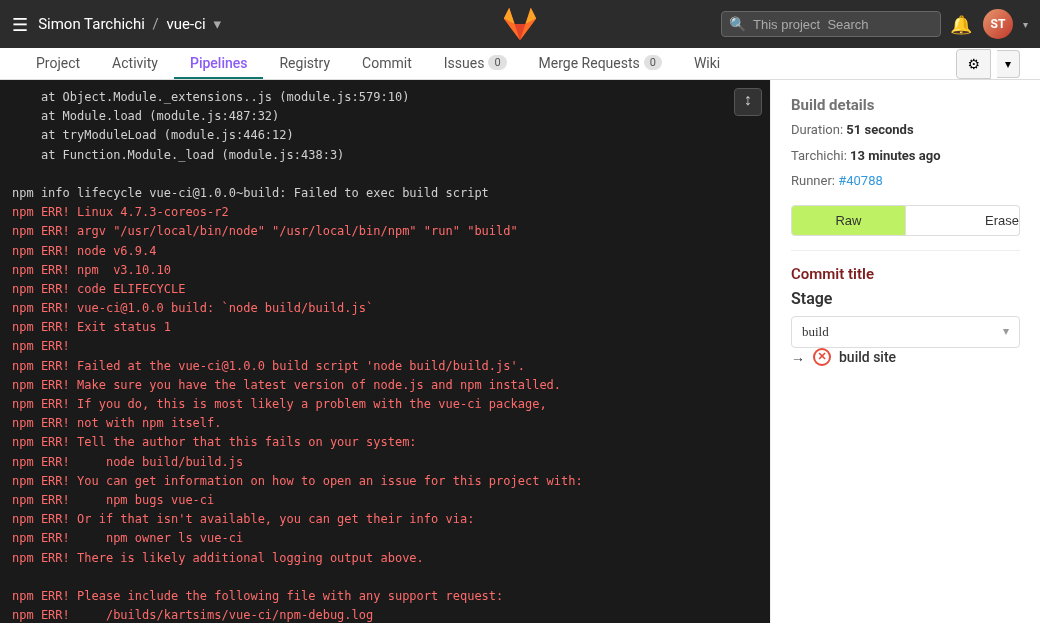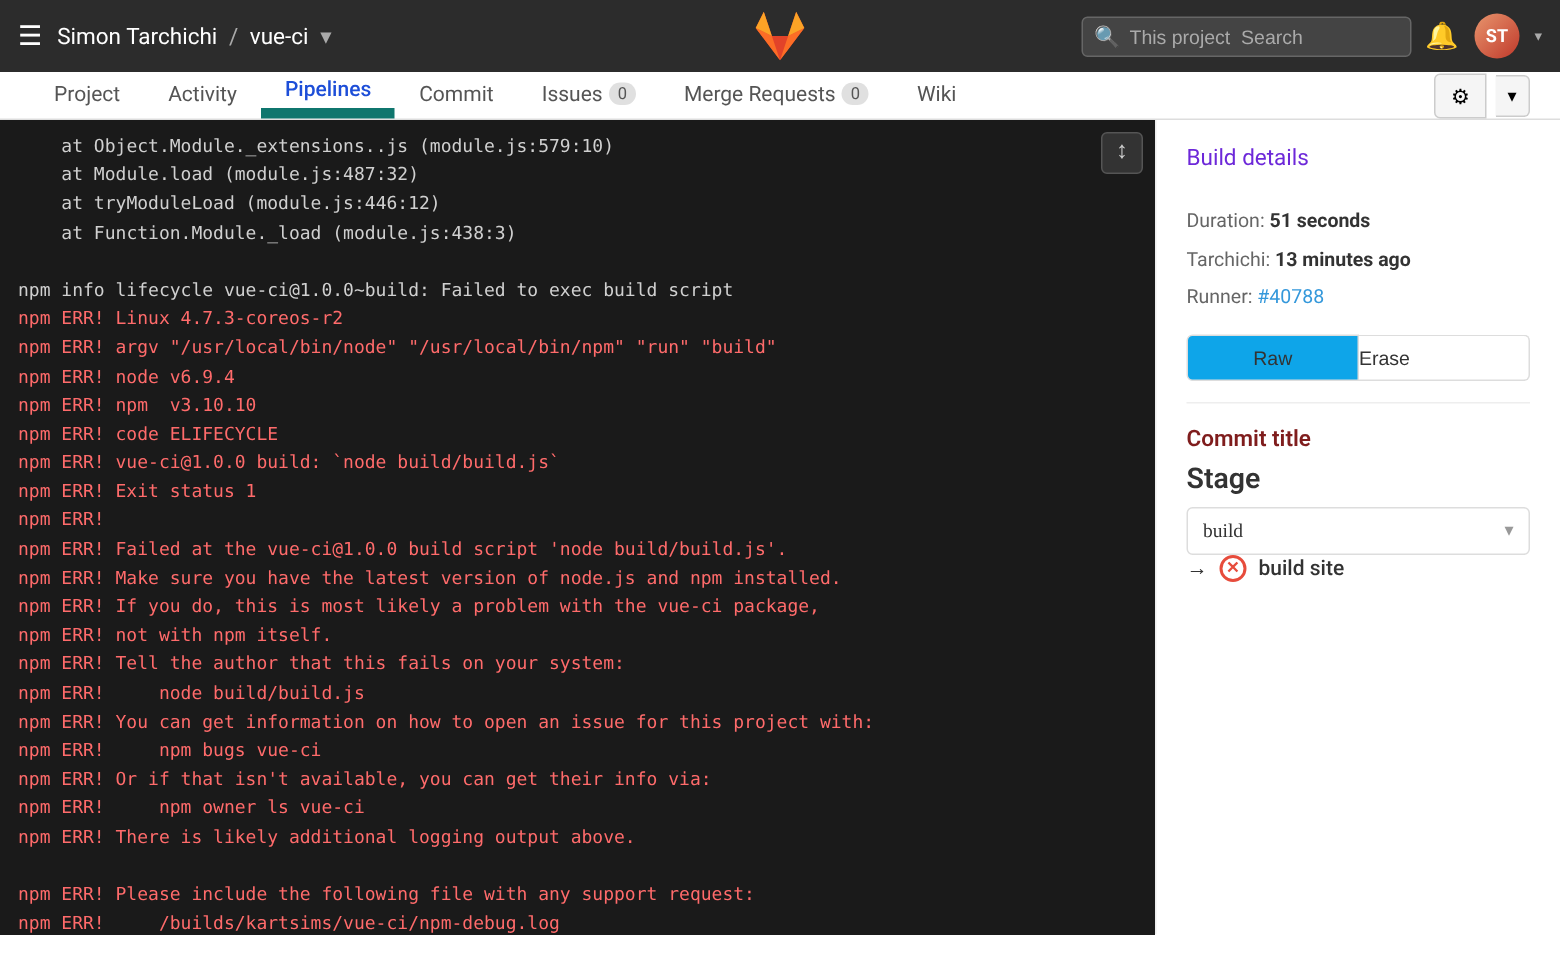--- a/index.html
+++ b/index.html
@@ -97,22 +97,22 @@
       display: flex;
       align-items: center;
       color: #555;
       text-decoration: none;
       font-size: 14px;
       cursor: pointer;
       border-bottom: 2px solid transparent;
       position: relative;
     }
     .subnav-item.active {
-      color: #1d4ed8;
-      border-bottom: 7px solid #0f766e;
+      color: #8b5cf6;
+      border-bottom: 2px solid #0f766e;
       font-weight: 500;
     }
     .badge {
       background: #e0e0e0;
       border-radius: 10px;
       padding: 1px 6px;
       font-size: 11px;
       margin-left: 4px;
       color: #555;
     }
@@ -183,23 +183,23 @@
     
     .sidebar {
       width: 270px;
       padding: 16px 20px;
       border-left: 1px solid #eee;
       background: #fff;
       overflow-y: auto;
     }
     .sidebar-section-title {
       font-size: 15px;
-      font-weight: 400;
-      color: #6d28d9;
-      margin-bottom: 24px;
+      font-weight: 700;
+      color: #737373;
+      margin-bottom: 6px;
     }
     .sidebar-row {
       font-size: 13px;
       color: #666;
       margin-bottom: 6px;
       line-height: 1.5;
     }
     .sidebar-row strong { color: #333; }
     .sidebar-row a { color: #3498db; text-decoration: none; }
     .btn-group {
@@ -207,27 +207,27 @@
       margin: 14px 0;
     }
     .btn-raw {
       flex: 1;
       padding: 7px 0;
       text-align: center;
       border: 1px solid #ddd;
       border-radius: 4px 0 0 4px;
       cursor: pointer;
       font-size: 13px;
-      background: #0ea5e9;
+      background: #bef264;
       color: #333;
     }
     .btn-erase {
       flex: 1;
       padding: 7px 0;
-      text-align: left;
+      text-align: right;
       border: 1px solid #ddd;
       border-left: none;
       border-radius: 0 4px 4px 0;
       cursor: pointer;
       font-size: 13px;
       background: #fff;
       color: #333;
     }
     .sidebar-divider {
       border: none;
@@ -239,21 +239,21 @@
       font-weight: 600;
       color: #7f1d1d;
       margin-bottom: 6px;
     }
     .commit-title-value {
       font-size: 13px;
       color: #666;
       margin-bottom: 14px;
     }
     .stage-label {
-      font-size: 19px;
+      font-size: 16px;
       font-weight: 600;
       color: #333;
       margin-bottom: 8px;
     }
     .stage-dropdown {
       border: 1px solid #ddd;
       border-radius: 4px;
       padding: 7px 10px;
       display: flex;
       justify-content: space-between;
@@ -316,20 +316,21 @@
     <div class="avatar">ST</div>
     <span class="avatar-chevron">▾</span>
   </div>
 </div>
 
 <div class="subnav">
   <div class="subnav-left">
     <a class="subnav-item">Project</a>
     <a class="subnav-item">Activity</a>
     <a class="subnav-item active">Pipelines</a>
+    <a class="subnav-item">Registry</a>
     <a class="subnav-item">Commit</a>
     <a class="subnav-item">Issues <span class="badge">0</span></a>
     <a class="subnav-item">Merge Requests <span class="badge">0</span></a>
     <a class="subnav-item">Wiki</a>
   </div>
   <div class="subnav-right">
     <button class="settings-btn">⚙</button>
     <button class="settings-chevron-btn">▾</button>
   </div>
 </div>

